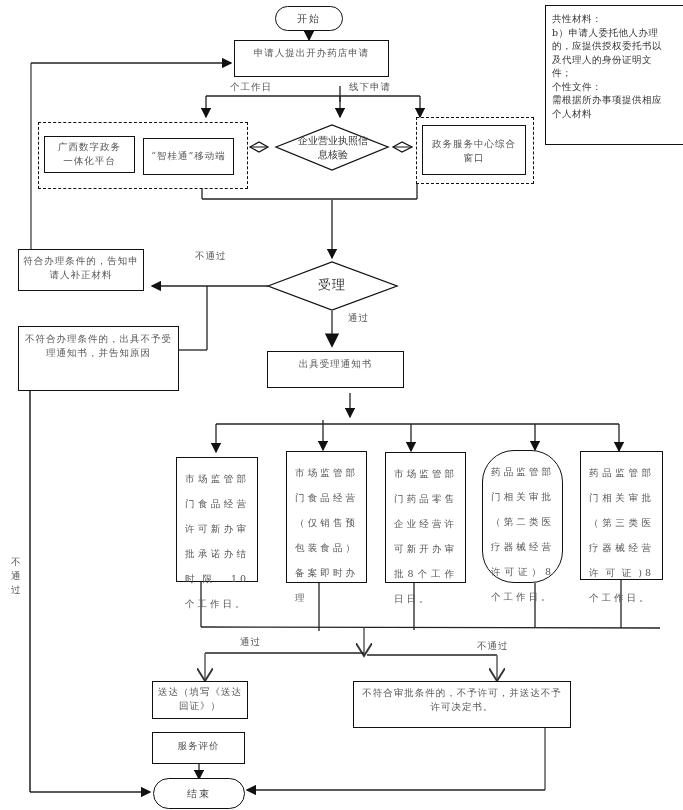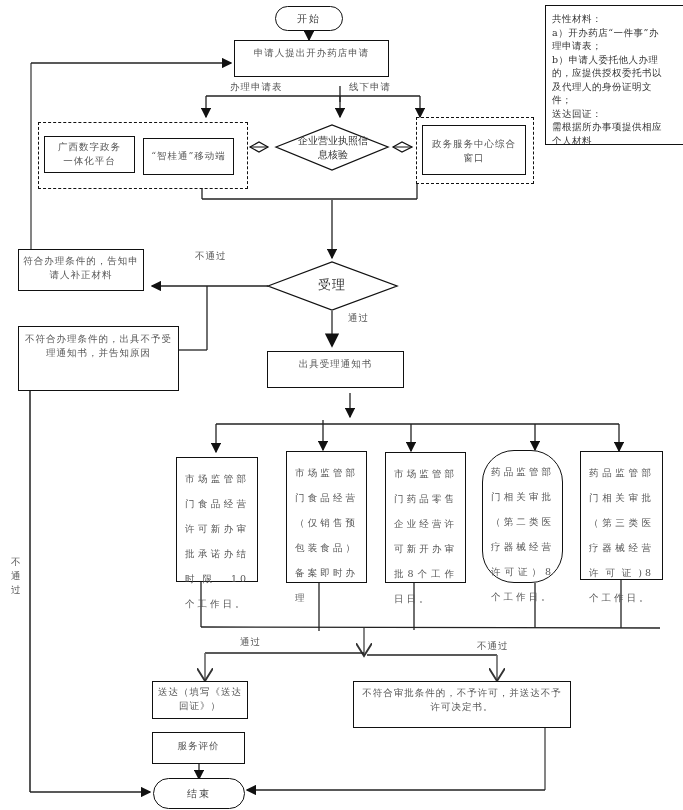--- a/index.html
+++ b/index.html
@@ -92,43 +92,42 @@
 </svg>
 
 <div class="term" style="left:275px;top:6px;width:68px;height:25px;">
   <span>开始</span>
 </div>
 
 <div class="box" style="left:234px;top:40px;width:155px;height:37px;">
   <div class="txt" style="left:0;right:0;top:5px;">申请人提出开办药店申请</div>
 </div>
 
-<div class="lbl" style="left:230px;top:81px;">办理申请表</div>
+<div class="lbl" style="left:230px;top:81px;">个工作日</div>
 <div class="lbl" style="left:349px;top:81px;">线下申请</div>
 
 <div class="dash" style="left:38px;top:122px;width:210px;height:67px;"></div>
 <div class="box" style="left:44px;top:136px;width:91px;height:37px;">
   <div class="txt" style="left:8px;right:8px;top:3px;">广西数字政务一体化平台</div>
 </div>
 <div class="box" style="left:143px;top:138px;width:91px;height:37px;">
   <div class="txt" style="left:0;right:0;top:10px;">“智桂通”移动端</div>
 </div>
 
 <div class="txt" style="left:298px;top:134px;width:70px;font-size:10px;line-height:14px;color:#333;letter-spacing:0;">企业营业执照信息核验</div>
 
 <div class="dash" style="left:416px;top:117px;width:118px;height:67px;"></div>
 <div class="box" style="left:422px;top:125px;width:104px;height:50px;">
   <div class="txt" style="left:4px;right:4px;top:11px;">政务服务中心综合窗口</div>
 </div>
 
 <div class="note">
   <div>共性材料：</div>
-  <div>a）开办药店“一件事”办理申请表；</div>
   <div>b）申请人委托他人办理的，应提供授权委托书以及代理人的身份证明文件；</div>
-  <div>送达回证：</div>
+  <div>个性文件：</div>
   <div>需根据所办事项提供相应个人材料</div>
 </div>
 
 <div class="lbl" style="left:195px;top:250px;">不通过</div>
 
 <div class="txt" style="left:300px;top:278px;width:64px;font-size:13px;color:#333;">受理</div>
 <div class="lbl" style="left:348px;top:312px;">通过</div>
 
 <div class="box" style="left:18px;top:249px;width:126px;height:42px;">
   <div class="txt" style="left:4px;right:4px;top:4px;">符合办理条件的，告知申请人补正材料</div>

